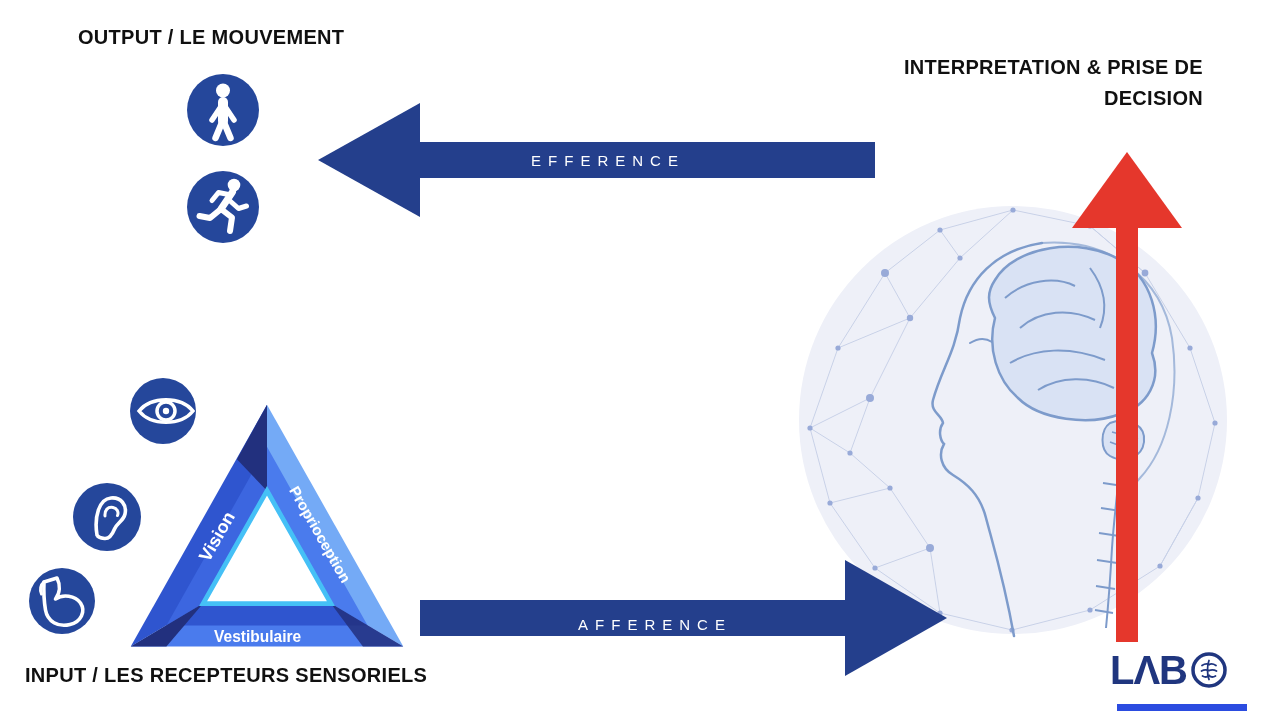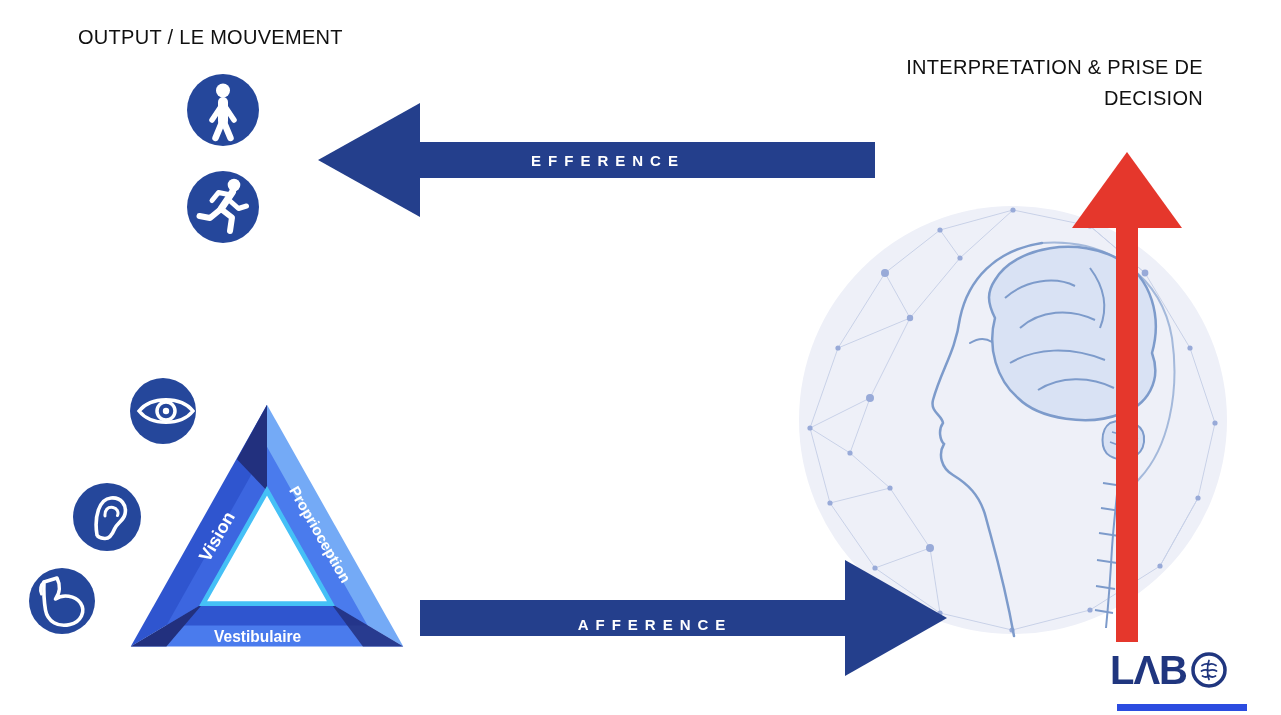--- a/index.html
+++ b/index.html
@@ -7,59 +7,60 @@
     --background:#ffffff; --heading-text:#101010; --icon-blue:#25479b;
     --arrow-blue:#243f8c; --arrow-label:#ffffff; --decision-red:#e5372c;
     --tri-royal:#2f55cf; --tri-royal-dark:#2440b5; --tri-mid:#4a7bed; --tri-mid2:#3c66e0;
     --tri-light:#74aaf6; --tri-cyan:#45c0f6; --tri-navy:#22307e;
     --sphere-fill:#eef0f8; --mesh-line:#bcc7e2; --head-stroke:#7d9bcb; --brain-fill:#d9e2f4;
     --logo-navy:#20367f; --logo-underline:#2b4ce0;
   }
   html,body{font-family:"Liberation Sans",sans-serif;background:#fff}
   .canvas{position:relative;width:1281px;height:715px;background:var(--background);overflow:hidden}
 
-  .heading{position:absolute;font-weight:400;font-size:20px;color:var(--heading-text);letter-spacing:.3px;z-index:6}
+  .heading{position:absolute;font-weight:700;font-size:20px;color:var(--heading-text);letter-spacing:.3px;z-index:6}
   #heading-output{left:78px;top:26px}
   #heading-interpretation{left:863px;top:52px;width:340px;text-align:right;line-height:31px}
   #heading-input{left:25px;top:664px}
 
   .abs{position:absolute}
   .icon-circle{position:absolute;border-radius:50%;background:var(--icon-blue);display:flex;align-items:center;justify-content:center;z-index:5}
   #icon-person-standing{left:187px;top:74px;width:72px;height:72px}
   #icon-person-running{left:187px;top:171px;width:72px;height:72px}
   #icon-eye{left:130px;top:378px;width:66px;height:66px}
   #icon-ear{left:73px;top:483px;width:68px;height:68px}
   #icon-muscle{left:29px;top:568px;width:66px;height:66px}
 
   #brain-art{left:790px;top:168px;z-index:1}
   #decision-arrow{left:1058px;top:145px;z-index:4}
 
   .big-arrow{position:absolute;z-index:3}
   #efference-arrow{left:318px;top:103px;width:557px;height:114px}
   #afference-arrow{left:420px;top:560px;width:527px;height:116px}
-  .arrow-label{position:absolute;color:var(--arrow-label);font-weight:700;font-size:15px;letter-spacing:7px;display:flex;align-items:center;justify-content:center}
+  .arrow-label{position:absolute;color:var(--arrow-label);font-weight:400;font-size:15px;letter-spacing:7px;display:flex;align-items:center;justify-content:center}
   #efference-label{left:60px;top:39px;width:460px;height:36px}
   #afference-label{left:0;top:40px;width:470px;height:48px}
 
   #sensory-triangle{left:126px;top:400px;z-index:2}
   .tri-text{font-family:"Liberation Sans",sans-serif;font-weight:700;fill:#ffffff}
 
   #labo-logo{left:1110px;top:650px;display:flex;align-items:center;gap:2px;z-index:6}
   #labo-logo .logo-text{font-weight:700;font-size:40px;color:var(--logo-navy);letter-spacing:-1px;line-height:40px}
   #logo-underline{left:1117px;top:704px;width:130px;height:7px;background:var(--logo-underline);z-index:6}
 
   svg{display:block}
 </style>
 </head>
 <body>
 
 <div class="canvas">
 
   <div class="heading" id="heading-output">OUTPUT / LE MOUVEMENT</div>
   <div class="heading" id="heading-interpretation">INTERPRETATION &amp; PRISE DE DECISION</div>
+  <div class="heading" id="heading-input">INPUT / LES RECEPTEURS SENSORIELS</div>
 
   <svg id="brain-art" class="abs" width="450" height="500" viewBox="0 0 450 500">
     <circle cx="223" cy="252" r="214" style="fill:var(--sphere-fill)"></circle>
     <g style="stroke:var(--mesh-line)" stroke-width="1" fill="none" opacity="0.75">
       <polyline points="223,42 300,58 355,105 400,180 425,255 408,330 370,398 300,442 222,462 150,445 85,400 40,335 20,260 48,180 95,105 150,62 223,42"></polyline>
       <line x1="150" y1="62" x2="170" y2="90"></line>
       <line x1="170" y1="90" x2="120" y2="150"></line>
       <line x1="170" y1="90" x2="223" y2="42"></line>
       <line x1="120" y1="150" x2="48" y2="180"></line>
       <line x1="120" y1="150" x2="80" y2="230"></line>

